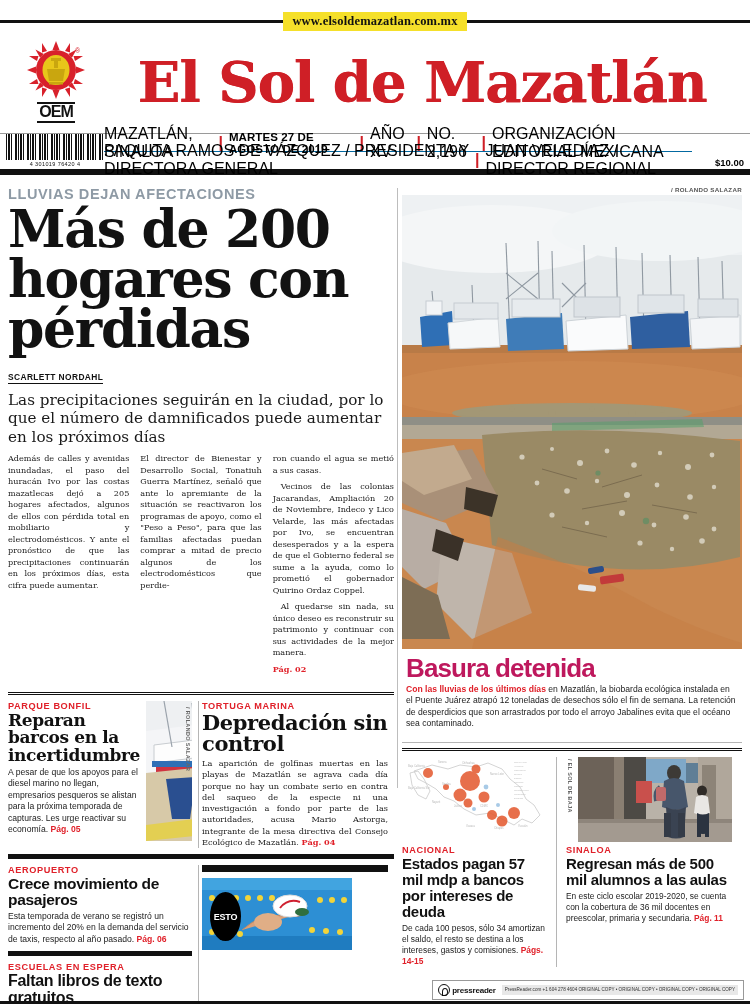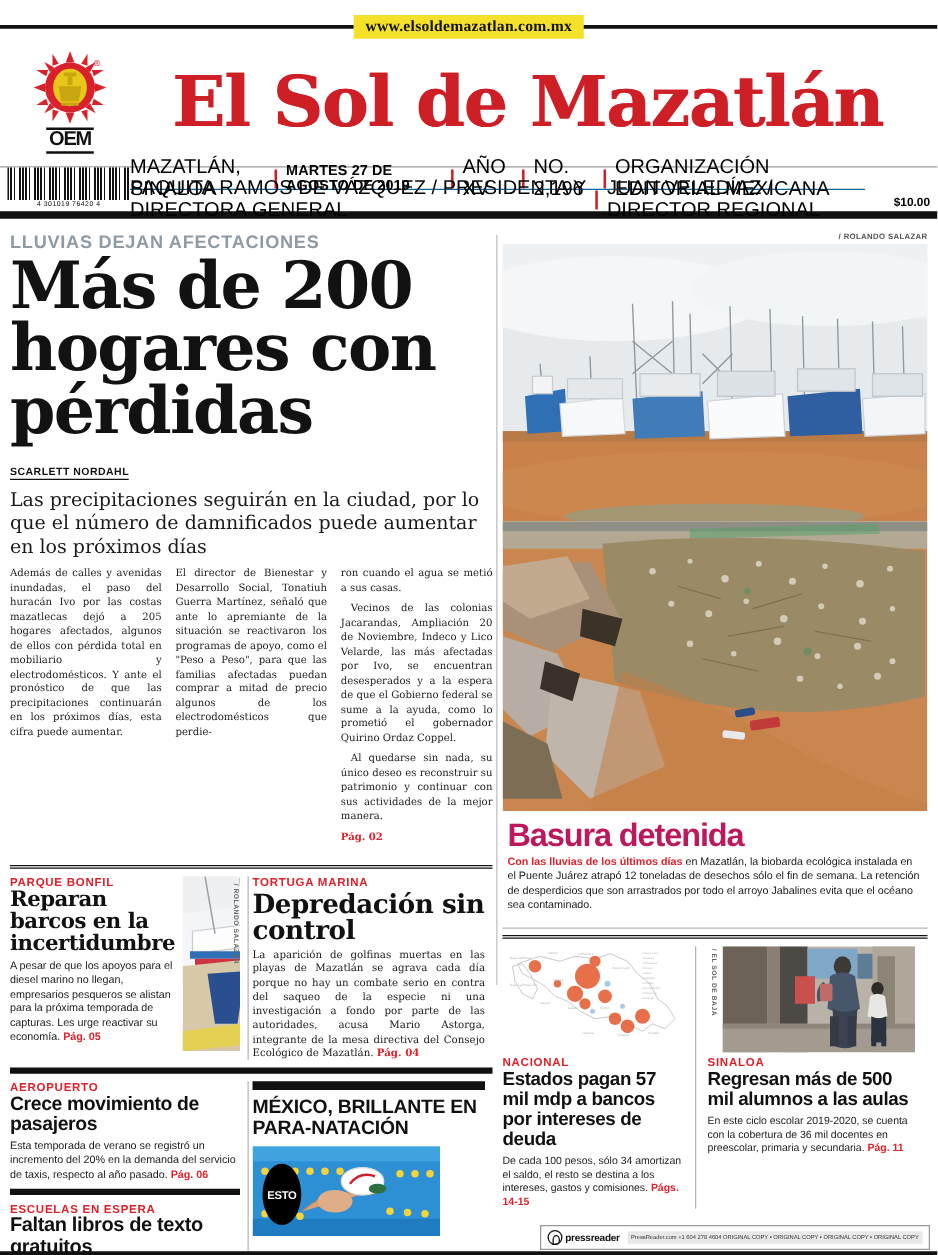--- a/index.html
+++ b/index.html
@@ -355,21 +355,20 @@
           <div class="thickrule"></div>
           <div>
             <div class="kicker-red">ESCUELAS EN ESPERA</div>
             <div class="brief-h sans" style="font-size:16px">Faltan libros de texto gratuitos</div>
 
           </div>
         </div>
 
         <div class="lb-right">
           <div style="height:7px; background:#111; margin-bottom:6px;"></div>
-          <div class="sport-h">MÉXICO, BRILLANTE EN PARA-NATACIÓN</div>
           <div class="swim-photo">
             <svg width="150" height="72" viewBox="0 0 150 72">
               <rect width="150" height="72" fill="#2d8fd4"></rect>
               <rect y="0" width="150" height="12" fill="#41a4e0"></rect>
               <rect y="58" width="150" height="14" fill="#1f7cc0"></rect>
               <g fill="#f2d43a">
                 <circle cx="10" cy="20" r="3"></circle>
                   <circle cx="22" cy="20" r="3"></circle>
                   <circle cx="34" cy="20" r="3"></circle>
                 <circle cx="46" cy="20" r="3"></circle>

